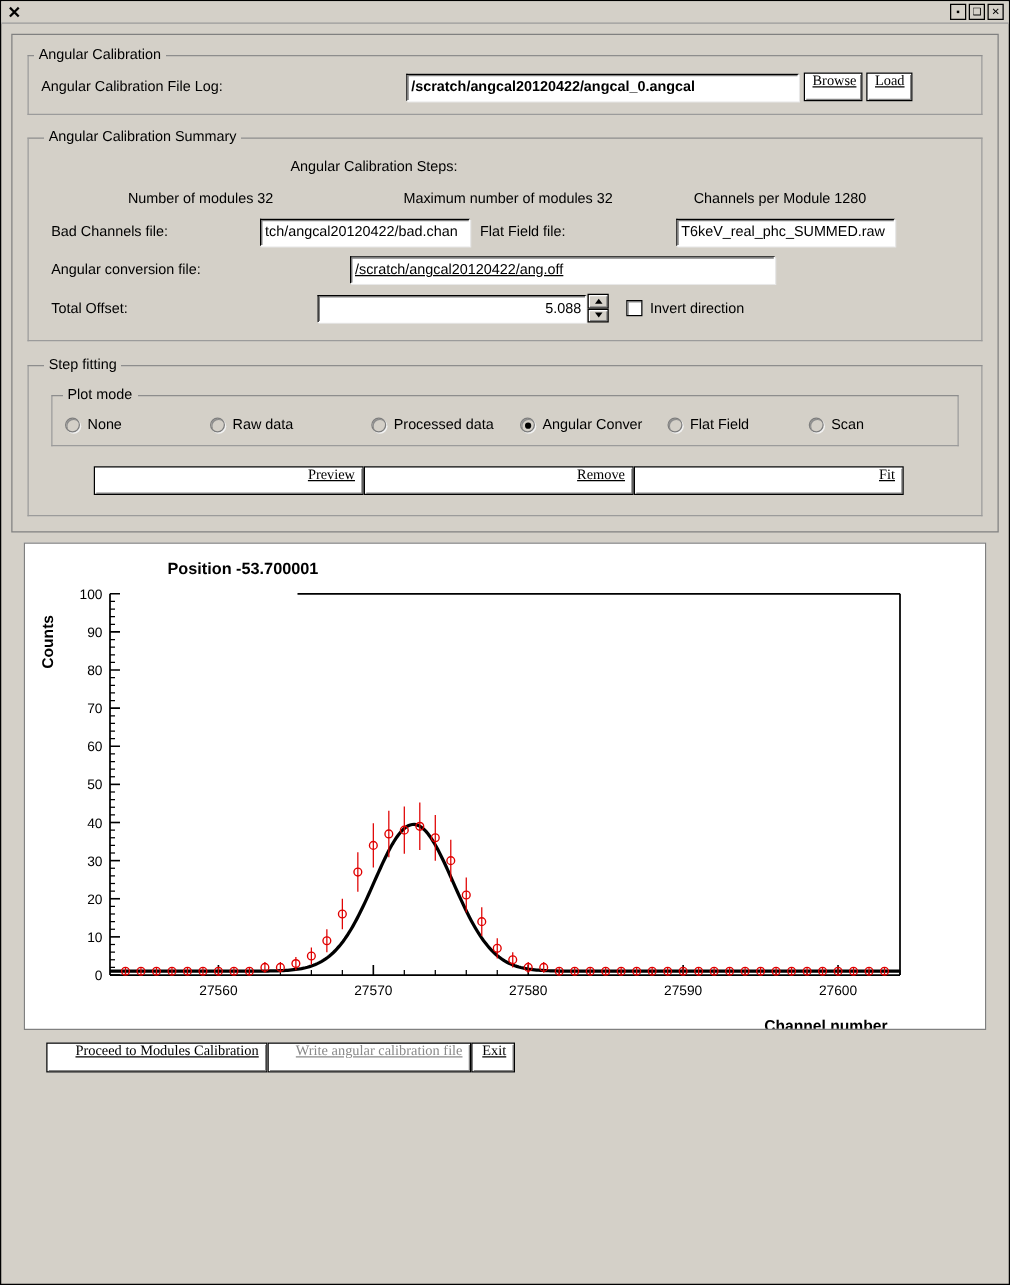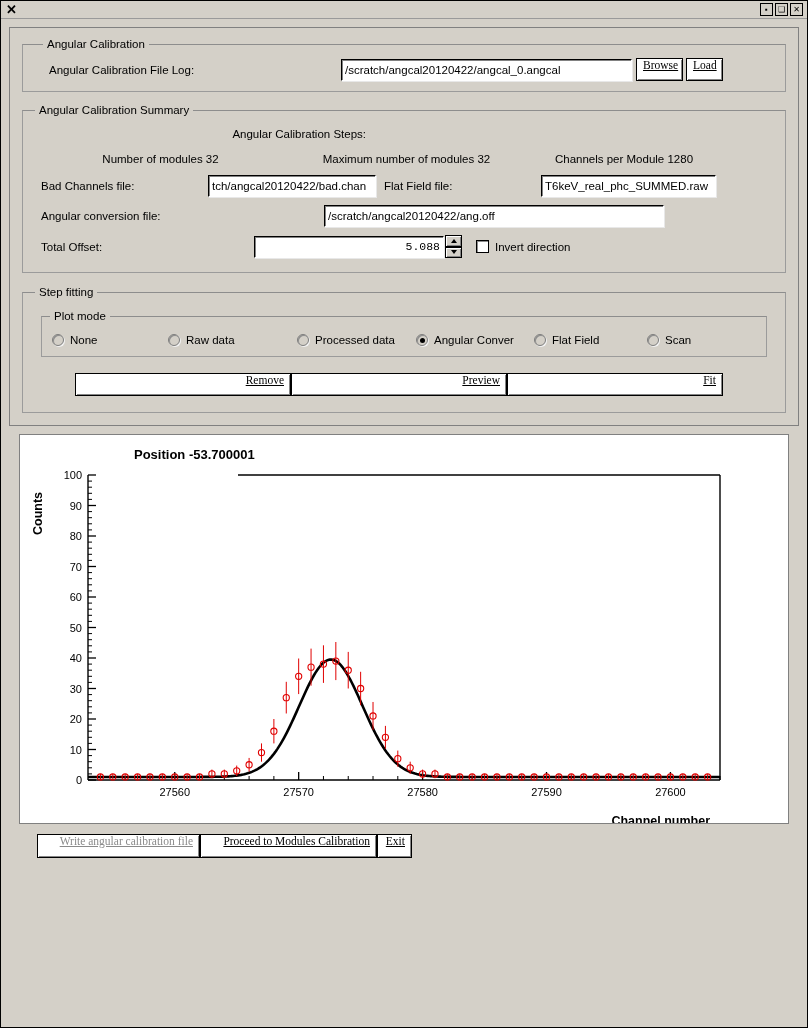--- a/index.html
+++ b/index.html
@@ -64,21 +64,21 @@
     gap: 0;
   }
   .panel {
     border: 1px solid #808080;
     background: #d4d0c8;
   }
   fieldset.group {
     border: 1px solid #9b9b9b;
     border-top-color: #8d8d8d;
     margin: 0;
-    padding: 8px 10px 10px 18px;
+    padding: 8px 10px 10px 2px;
     background: transparent;
   }
   fieldset.group > legend {
     font-size: 11.5px;
     color: #000;
     padding: 0 4px;
     margin-left: 2px;
   }
   .row { display: flex; align-items: center; }
   .lbl { font-size: 11.5px; color: #000; white-space: nowrap; }
@@ -217,21 +217,21 @@
   </div>
 
   <div class="client">
 
     <div class="panel" style="padding:10px 12px 12px 12px;">
 
       <fieldset class="group">
         <legend>Angular Calibration</legend>
         <div class="row" style="gap:0;">
           <span class="lbl" style="width:300px;padding-left:8px;">Angular Calibration File Log:</span>
-          <span class="txt" style="width:291px;">/scratch/angcal20120422/angcal_0.angcal</span>
+          <span class="txt" style="width:314px;font-weight:bold;">/scratch/angcal20120422/angcal_0.angcal</span>
           <span class="btn" style="margin-left:4px;width:47px;">
             <u>Browse</u>
           </span>
           <span class="btn" style="margin-left:3px;width:37px;">
             <u>Load</u>
           </span>
         </div>
       </fieldset>
 
       <fieldset class="group" style="margin-top:12px;padding:10px 10px 14px 10px;">
@@ -249,26 +249,26 @@
 
         <div class="row" style="margin-top:10px;">
           <span class="lbl" style="width:175px;padding-left:8px;">Bad Channels file:</span>
           <span class="txt" style="width:168px;">tch/angcal20120422/bad.chan</span>
           <span class="lbl" style="width:165px;padding-left:8px;">Flat Field file:</span>
           <span class="txt" style="width:175px;">T6keV_real_phc_SUMMED.raw</span>
         </div>
 
         <div class="row" style="margin-top:8px;">
           <span class="lbl" style="width:175px;padding-left:8px;">Angular conversion file:</span>
-          <span class="txt" style="width:340px;margin-left:116px;">/scratch/angcal20120422/ang.off</span>
+          <span class="txt" style="width:340px;margin-left:72px;text-decoration:underline;">/scratch/angcal20120422/ang.off</span>
         </div>
 
         <div class="row" style="margin-top:8px;">
           <span class="lbl" style="width:175px;padding-left:8px;">Total Offset:</span>
-          <span class="txt right" style="width:190px;margin-left:46px;font-family:Liberation Mono, monospace;">5.088</span>
+          <span class="txt right" style="width:215px;margin-left:46px;">5.088</span>
           <span class="spin">
             <div>
                 <span class="tri-up"></span>
               </div>
             <div>
                 <span class="tri-dn-sm"></span>
               </div>
           </span>
           <span class="checkbox" style="margin-left:14px;"></span>
           <span class="lbl" style="margin-left:6px;">Invert direction</span>
@@ -292,24 +292,24 @@
             <span class="radio"></span>
             <span class="lbl" style="margin-left:6px;width:95px;">Flat Field</span>
             <span class="radio"></span>
             <span class="lbl" style="margin-left:6px;">Scan</span>
           </div>
         </fieldset>
 
 
         <div class="row" style="margin-top:16px;padding-left:42px;gap:0;">
           <span class="btn" style="width:216px;">
-            <u>Remove</u>
+            <u>Preview</u>
           </span>
           <span class="btn" style="width:216px;">
-            <u>Preview</u>
+            <u>Remove</u>
           </span>
           <span class="btn" style="width:216px;">
             <u>Fit</u>
           </span>
         </div>
       </fieldset>
 
     </div>
 
     <div class="plotpanel">
@@ -512,25 +512,25 @@
           <line x1="662.8235294117648" y1="345" x2="662.8235294117648" y2="338.9" stroke="#e00000" stroke-width="1"></line>
           <circle cx="662.8235294117648" cy="341.95" r="3.1" fill="none" stroke="#e00000" stroke-width="1.1"></circle>
           <line x1="675.2156862745098" y1="345" x2="675.2156862745098" y2="338.9" stroke="#e00000" stroke-width="1"></line>
           <circle cx="675.2156862745098" cy="341.95" r="3.1" fill="none" stroke="#e00000" stroke-width="1.1"></circle>
           <line x1="687.6078431372549" y1="345" x2="687.6078431372549" y2="338.9" stroke="#e00000" stroke-width="1"></line>
           <circle cx="687.6078431372549" cy="341.95" r="3.1" fill="none" stroke="#e00000" stroke-width="1.1"></circle>
         </svg>
     </div>
 
     <div class="bottombar">
+      <span class="btn" style="width:177px;">
+        <u>Proceed to Modules Calibration</u>
+      </span>
       <span class="btn disabled" style="width:163px;">
         <u>Write angular calibration file</u>
-      </span>
-      <span class="btn" style="width:177px;">
-        <u>Proceed to Modules Calibration</u>
       </span>
       <span class="btn" style="width:35px;">
         <u>Exit</u>
       </span>
     </div>
 
   </div>
 </div>
 
 </body></html>

